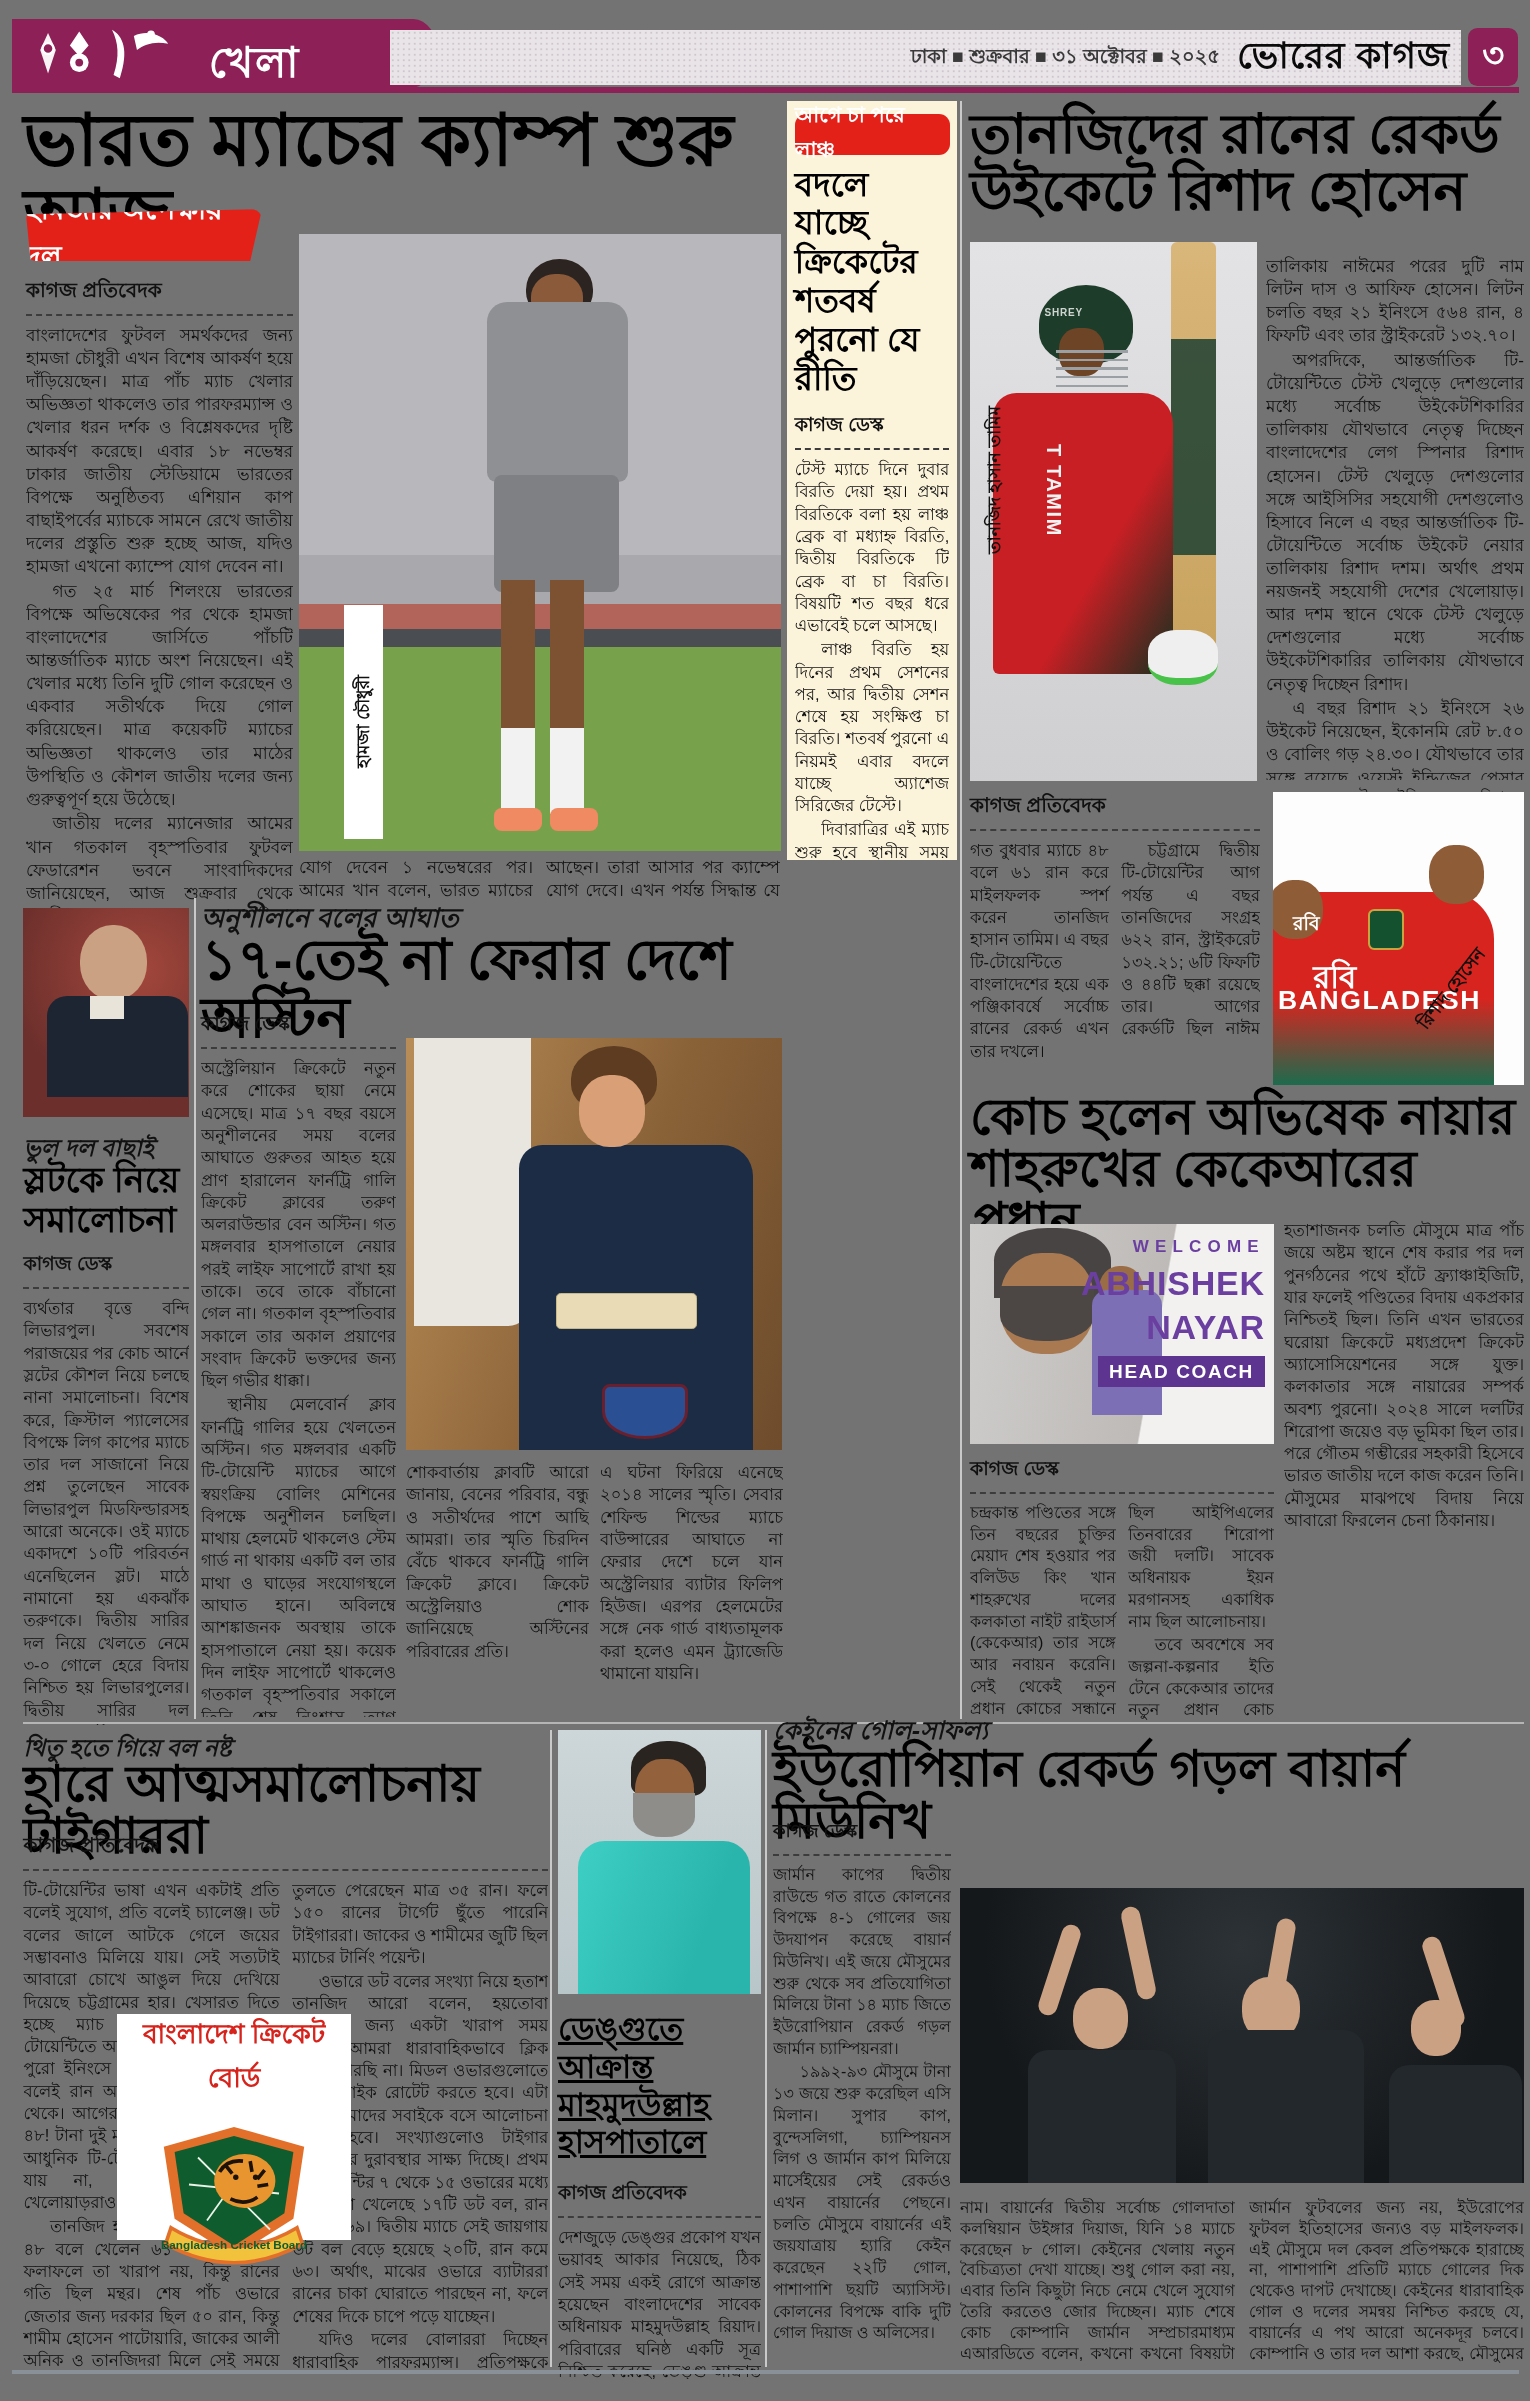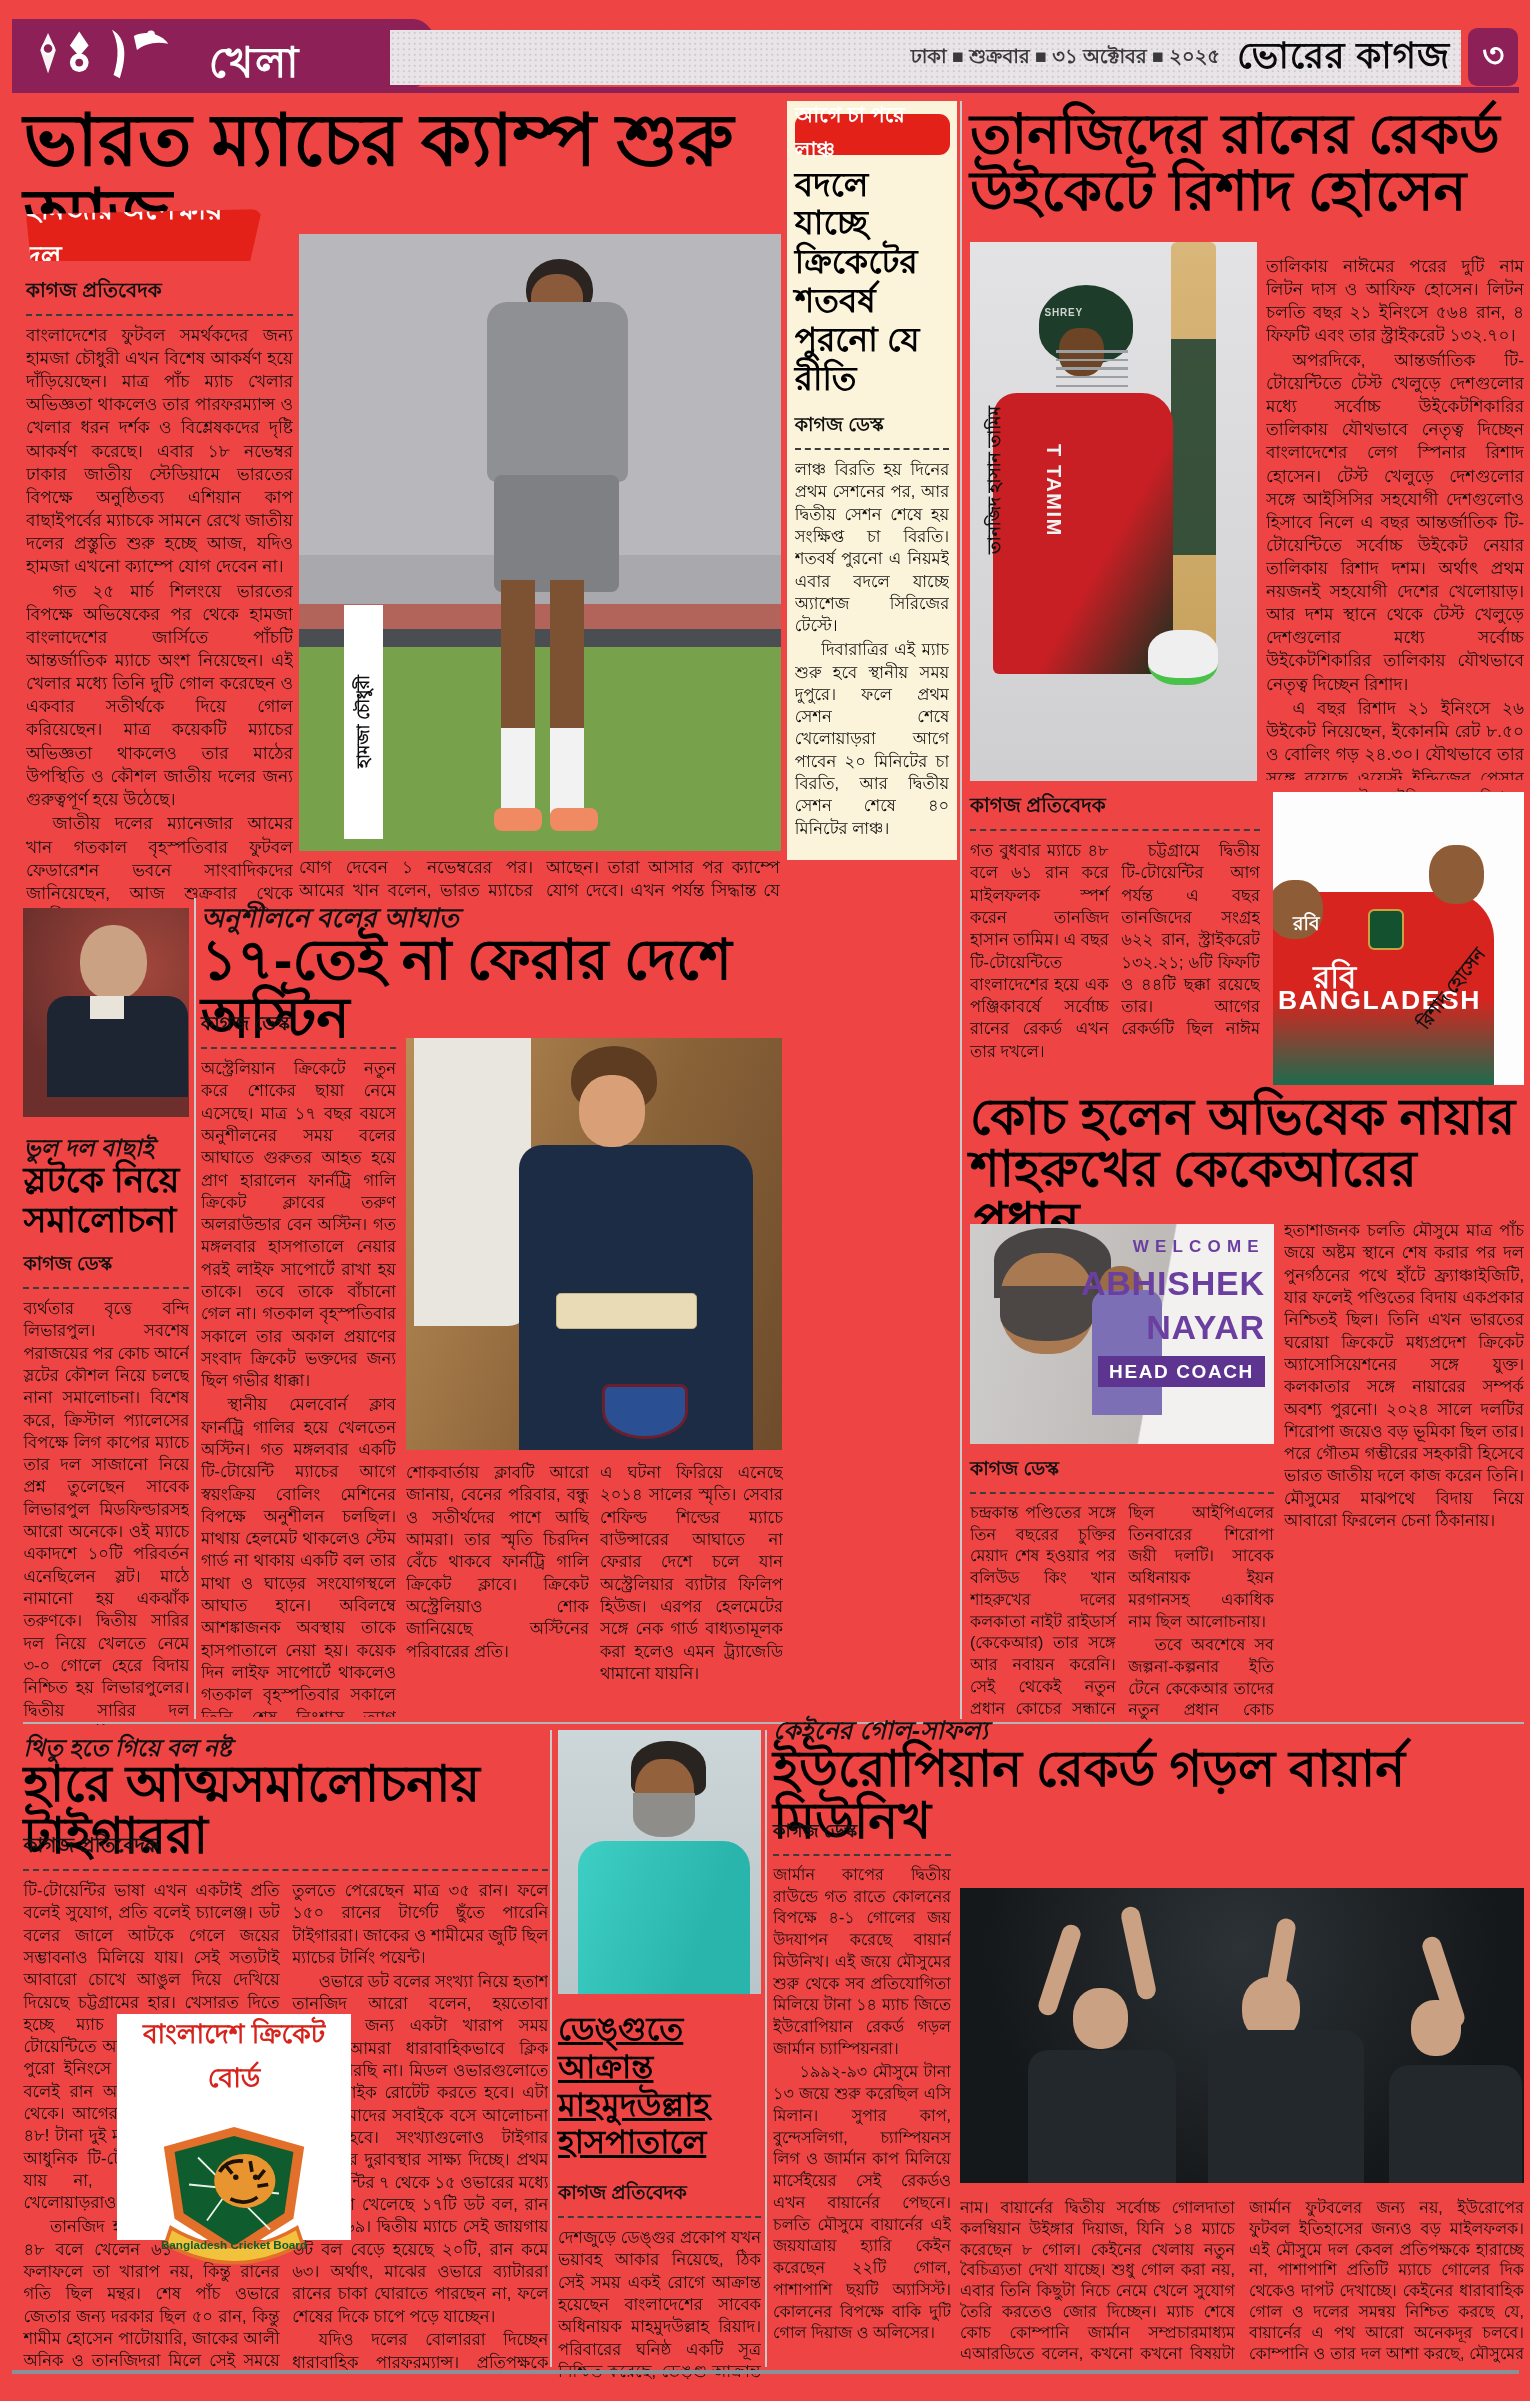--- a/index.html
+++ b/index.html
@@ -1,18 +1,18 @@
 <!DOCTYPE html>
 <html style="font-size:12.5px"><head>
 <meta charset="utf-8">
 <style>
   * { box-sizing: border-box; margin:0; padding:0; }
   html,body { background:#ffffff; }
   body { font-family:"Liberation Sans","DejaVu Sans",sans-serif; }
-  .page { position:relative; width:1530px; height:2401px; background:#ef4444; overflow:hidden; color:#111; }
+  .page { position:relative; width:1530px; height:2401px; background:#737373; overflow:hidden; color:#111; }
   .abs { position:absolute; }
 
   
   .m-left { position:absolute; left:11.7px; top:19px; width:390px; height:70px; background:#8d2057; }
   .m-left .swoosh { position:absolute; right:-36px; top:0; width:70px; height:70px; background:#8d2057; border-radius:0 70% 90% 0/0 100% 100% 0; }
   .m-logo { position:absolute; left:22px; top:6.2px; width:156px; height:58px; }
   .m-section { position:absolute; left:197px; top:11px; color:#fff; font-size:42px; font-weight:800; letter-spacing:1.6px; }
   .m-strip { position:absolute; left:390px; top:30px; width:1071px; height:55px;
              background:#e9e4e8; background-image:radial-gradient(#cfc6cd 1.1px, transparent 1.2px); background-size:5.5px 5.5px;
              display:flex; align-items:center; justify-content:flex-end; gap:17px; padding-right:11px; }
@@ -184,20 +184,21 @@
   </div>
   <div class="abs bt col-wrap" style="left:546px; top:856px; width:234px; height:44px;">
     <p>আছেন। তারা আসার পর ক্যাম্পে যোগ দেবে। এখন পর্যন্ত সিদ্ধান্ত যে হামজা আসছেন ১০ নভেম্বর। বাংলাদেশ ও ভারতের মধ্যে ম্যাচটি হবে ১৮ নভেম্বর ঢাকায়।</p>
   </div>
 
   <div class="teabox clip" style="left:787px; top:101px; width:170px; height:759px; padding:12.5px 7.8px;">
     <div class="kick-red" style="width:155px; height:41px; font-size:21px;">আগে চা পরে লাঞ্চ</div>
     <div class="h1" style="font-size:33px; margin-top:11px; line-height:1.18;">বদলে যাচ্ছে ক্রিকেটের শতবর্ষ পুরনো যে রীতি</div>
     <div class="byline" style="font-size:19px; margin-top:11px;">কাগজ ডেস্ক</div>
     <div class="bt clip" style="font-size:16.4px; height:468px;">
+      <p>টেস্ট ম্যাচে দিনে দুবার বিরতি দেয়া হয়। প্রথম বিরতিকে বলা হয় লাঞ্চ ব্রেক বা মধ্যাহ্ন বিরতি, দ্বিতীয় বিরতিকে টি ব্রেক বা চা বিরতি। বিষয়টি শত বছর ধরে এভাবেই চলে আসছে।</p>
       <p>লাঞ্চ বিরতি হয় দিনের প্রথম সেশনের পর, আর দ্বিতীয় সেশন শেষে হয় সংক্ষিপ্ত চা বিরতি। শতবর্ষ পুরনো এ নিয়মই এবার বদলে যাচ্ছে অ্যাশেজ সিরিজের টেস্টে।</p>
       <p>দিবারাত্রির এই ম্যাচ শুরু হবে স্থানীয় সময় দুপুরে। ফলে প্রথম সেশন শেষে খেলোয়াড়রা আগে পাবেন ২০ মিনিটের চা বিরতি, আর দ্বিতীয় সেশন শেষে ৪০ মিনিটের লাঞ্চ।</p>
 
     </div>
   </div>
 
   <div class="vrule" style="left:960px; top:101px; height:1618px;"></div>
 
   <div class="abs h1" style="left:970px; top:106px; width:554px; font-size:55px;">
     <div>তানজিদের রানের রেকর্ড</div>

